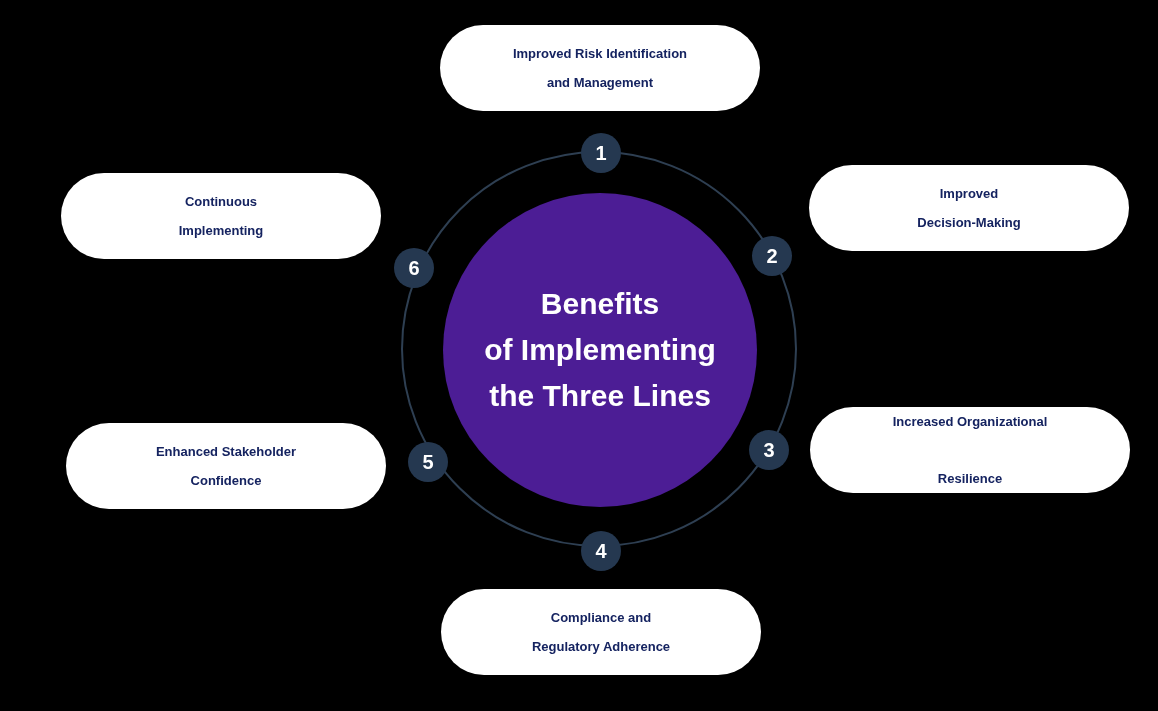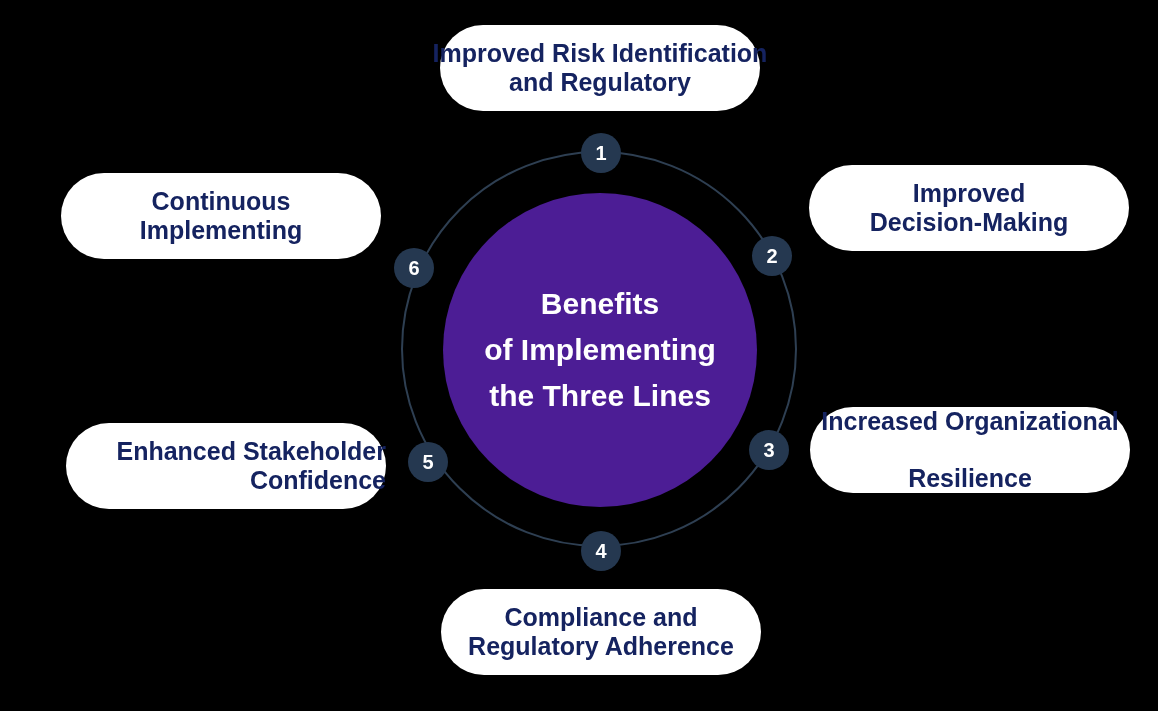--- a/index.html
+++ b/index.html
@@ -72,38 +72,38 @@
   .node-5 { left: 428px; top: 462px; }
   .node-6 { left: 414px; top: 268px; }
   
   .pill {
     position: absolute;
     width: 320px;
     height: 86px;
     border-radius: 43px;
     background: #ffffff;
     color: #152360;
-    font-size: 25px;
+    font-size: 13px;
     font-weight: bold;
     display: flex;
     flex-direction: column;
     align-items: center;
     justify-content: center;
     text-align: center;
   }
   .pill .pill-line {
     display: block;
     line-height: 29px;
     white-space: nowrap;
   }
   .pill-1 { left: 440px; top: 25px; }
   .pill-2 { left: 809px; top: 165px; }
   .pill-3 { left: 810px; top: 407px; justify-content: space-between; }
   .pill-4 { left: 441px; top: 589px; }
-  .pill-5 { left: 66px;  top: 423px; align-items: flex-end; }
+  .pill-5 { left: 66px;  top: 423px; }
   .pill-6 { left: 61px;  top: 173px; }
 </style>
 </head>
 <body>
 
 <div class="canvas">
 
   <div class="ring"></div>
 
   <div class="center-circle">
@@ -114,21 +114,21 @@
 
   <div class="node node-1">1</div>
   <div class="node node-2">2</div>
   <div class="node node-3">3</div>
   <div class="node node-4">4</div>
   <div class="node node-5">5</div>
   <div class="node node-6">6</div>
 
   <div class="pill pill-1">
     <span class="pill-line">Improved Risk Identification</span>
-    <span class="pill-line">and Regulatory</span>
+    <span class="pill-line">and Management</span>
   </div>
 
   <div class="pill pill-2">
     <span class="pill-line">Improved</span>
     <span class="pill-line">Decision-Making</span>
   </div>
 
   <div class="pill pill-3">
     <span class="pill-line">Increased Organizational</span>
     <span class="pill-line">Resilience</span>

